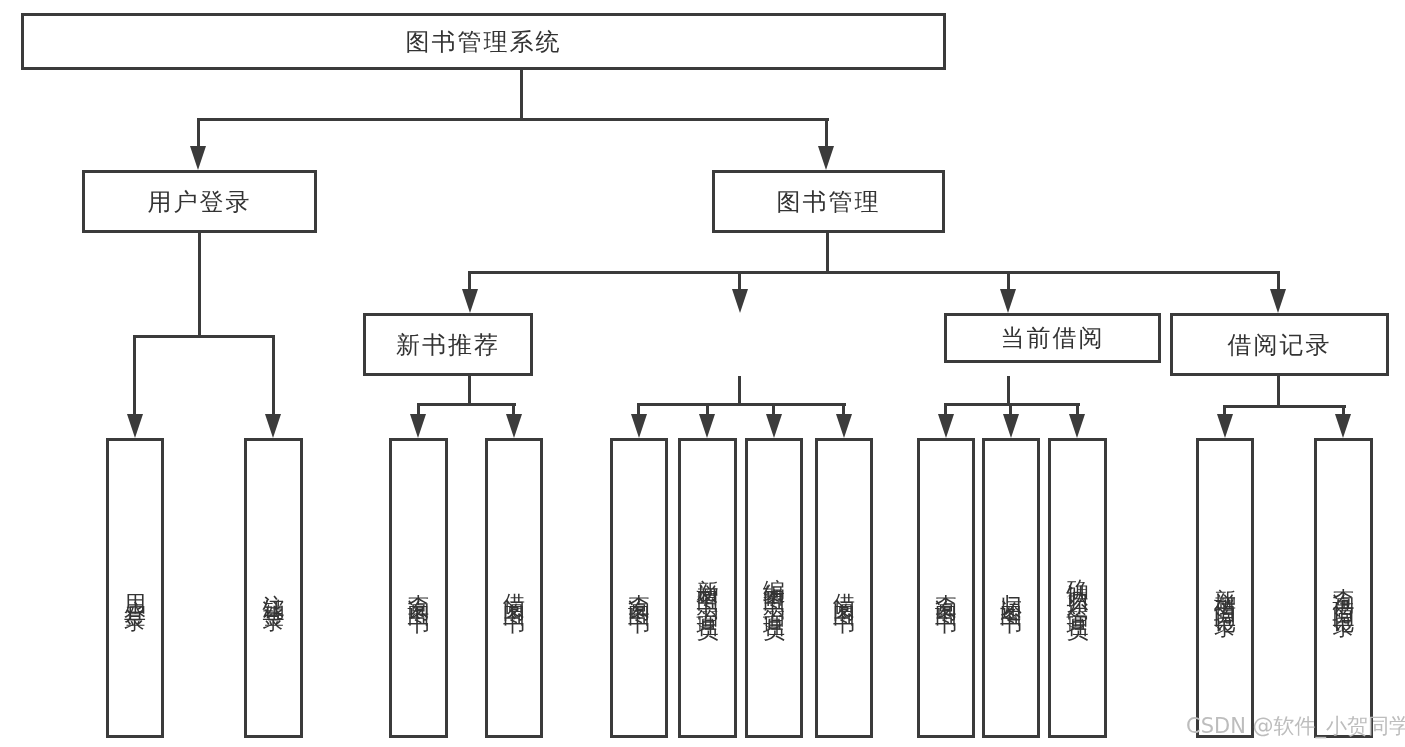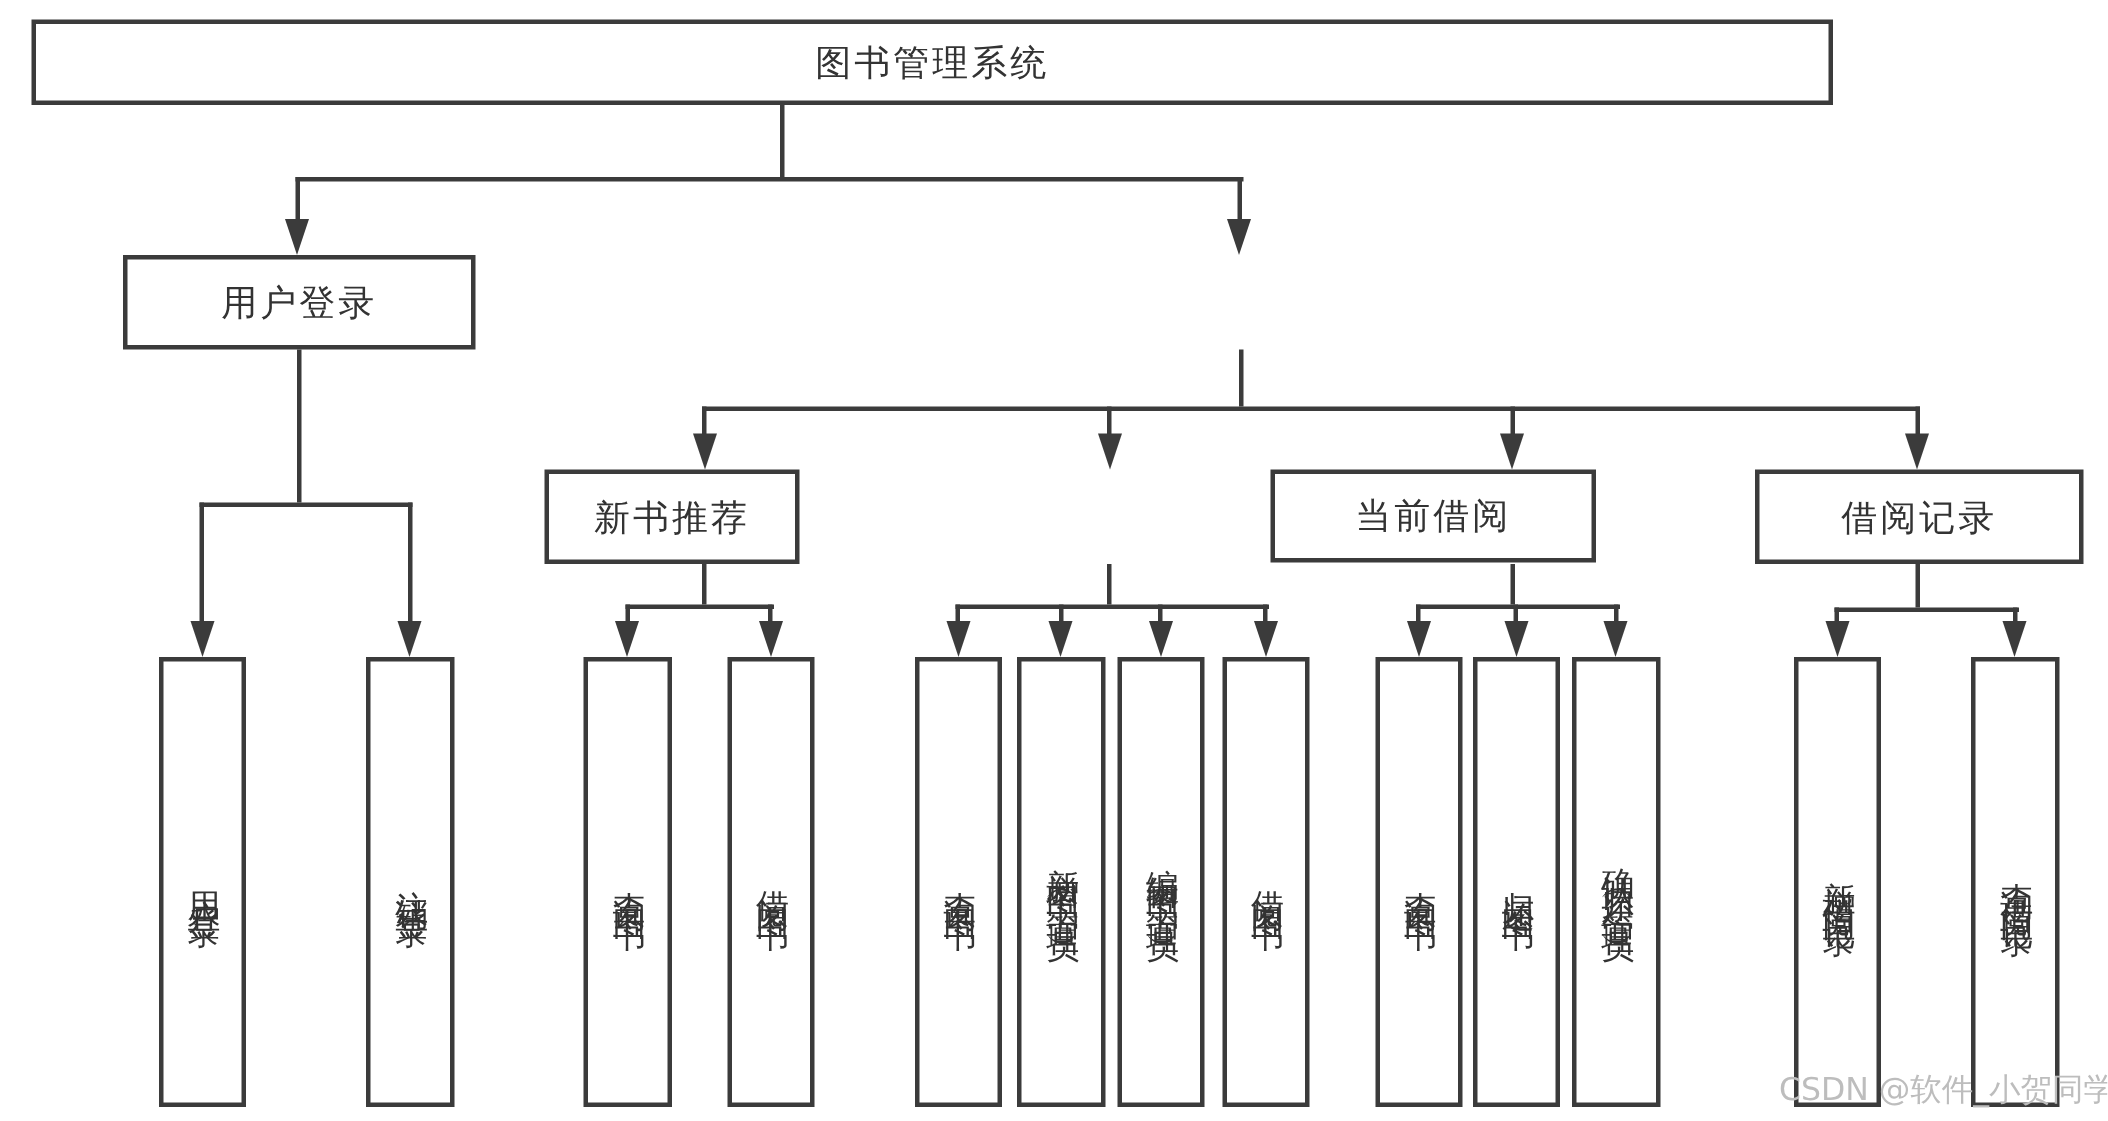--- a/index.html
+++ b/index.html
@@ -52,51 +52,52 @@
     color: var(--wm);
     white-space: nowrap;
     z-index: 5;
   }
 </style>
 </head>
 <body>
 
 <div class="canvas">
 
-  <div class="box h" style="left:21px;top:13px;width:1201px;height:57px">图书管理系统</div>
+  <div class="box h" style="left:21px;top:13px;width:925px;height:57px">图书管理系统</div>
 
   <div class="vline" style="left:520px;top:69px;height:49px"></div>
   <div class="hline" style="left:197px;top:118px;width:632px"></div>
   <div class="vline" style="left:197px;top:118px;height:31px"></div>
   <div class="tri" style="left:190px;top:146px"></div>
   <div class="vline" style="left:825px;top:118px;height:31px"></div>
   <div class="tri" style="left:818px;top:146px"></div>
 
   <div class="box h" style="left:82px;top:170px;width:235px;height:63px">用户登录</div>
+  <div class="box h" style="left:712px;top:170px;width:233px;height:63px">图书管理</div>
 
   <div class="vline" style="left:198px;top:233px;height:102px"></div>
   <div class="hline" style="left:133px;top:335px;width:142px"></div>
   <div class="vline" style="left:133px;top:335px;height:82px"></div>
   <div class="tri" style="left:127px;top:414px"></div>
   <div class="vline" style="left:272px;top:335px;height:82px"></div>
   <div class="tri" style="left:265px;top:414px"></div>
 
   <div class="vline" style="left:826px;top:233px;height:38px"></div>
   <div class="hline" style="left:468px;top:271px;width:812px"></div>
   <div class="vline" style="left:468px;top:271px;height:22px"></div>
   <div class="tri" style="left:462px;top:289px"></div>
   <div class="vline" style="left:738px;top:271px;height:22px"></div>
   <div class="tri" style="left:732px;top:289px"></div>
   <div class="vline" style="left:1007px;top:271px;height:22px"></div>
   <div class="tri" style="left:1000px;top:289px"></div>
   <div class="vline" style="left:1277px;top:271px;height:22px"></div>
   <div class="tri" style="left:1270px;top:289px"></div>
 
   <div class="box h" style="left:363px;top:313px;width:170px;height:63px">新书推荐</div>
-  <div class="box h" style="left:847px;top:313px;width:217px;height:62px">当前借阅</div>
+  <div class="box h" style="left:944px;top:313px;width:217px;height:50px">当前借阅</div>
   <div class="box h" style="left:1170px;top:313px;width:219px;height:63px">借阅记录</div>
 
   <div class="vline" style="left:468px;top:376px;height:27px"></div>
   <div class="hline" style="left:417px;top:403px;width:99px"></div>
   <div class="vline" style="left:417px;top:403px;height:14px"></div>
   <div class="tri" style="left:410px;top:414px"></div>
   <div class="vline" style="left:512px;top:403px;height:14px"></div>
   <div class="tri" style="left:506px;top:414px"></div>
 
   <div class="vline" style="left:738px;top:376px;height:27px"></div>

